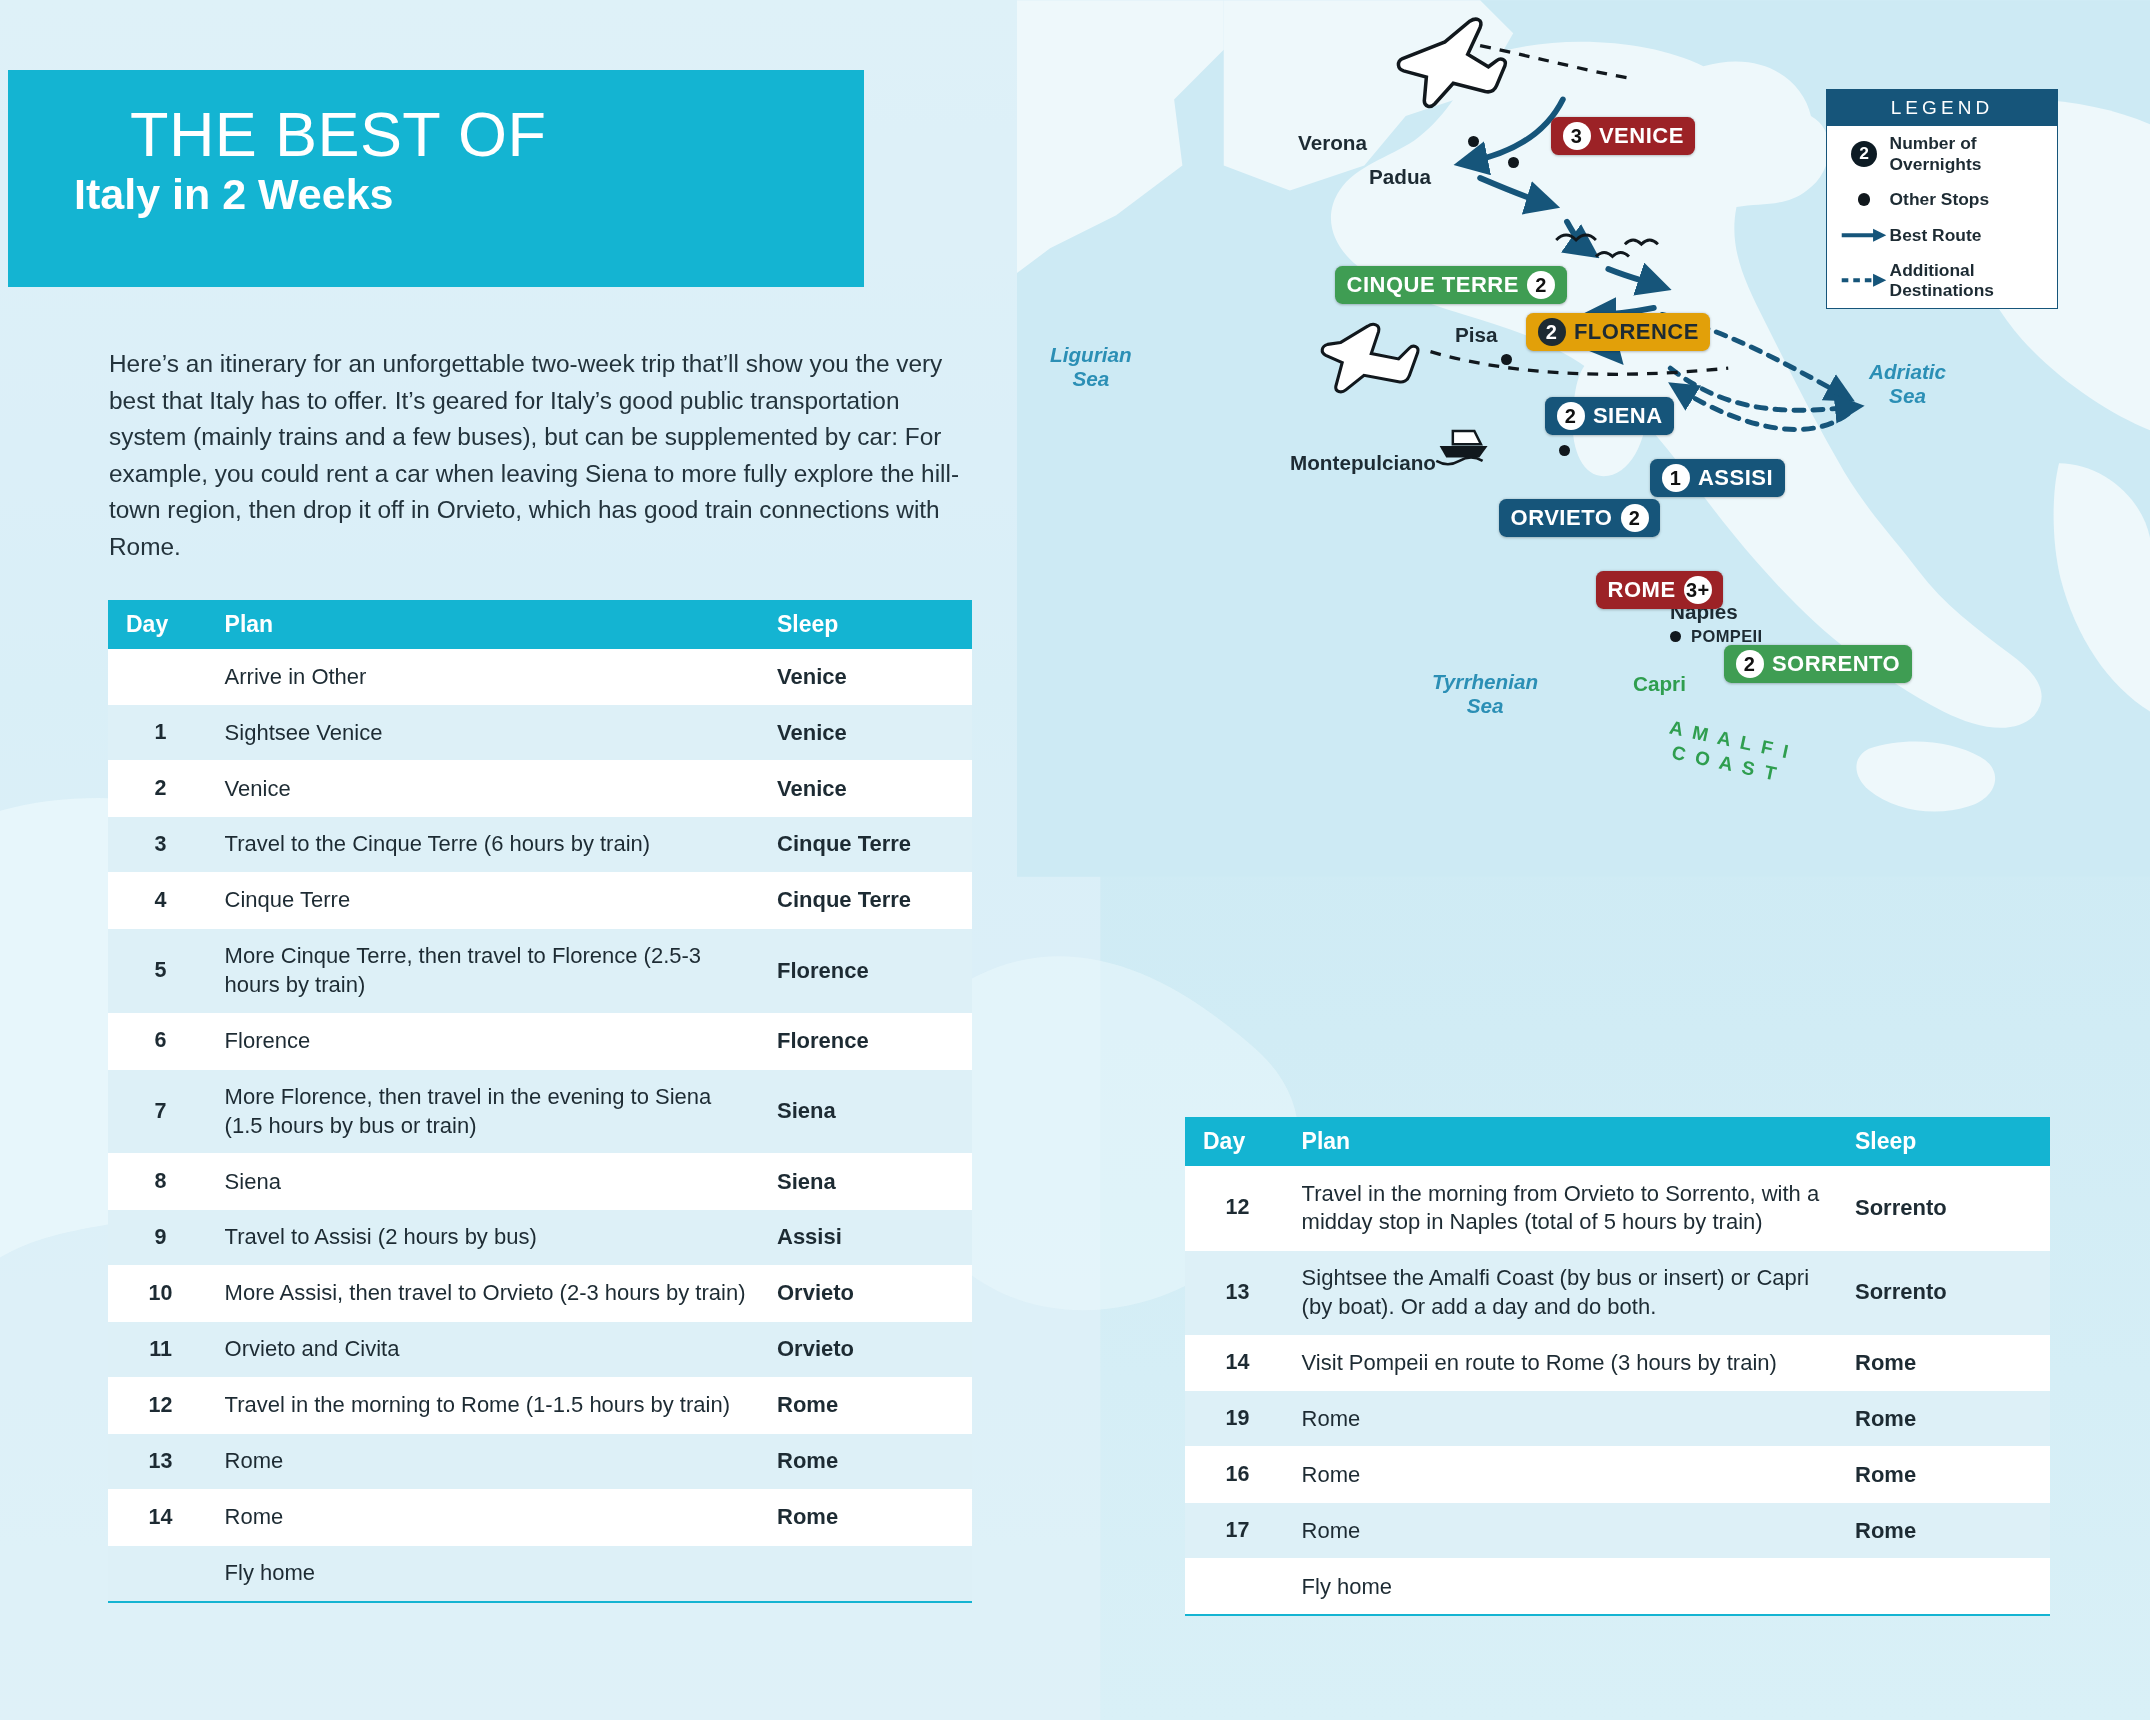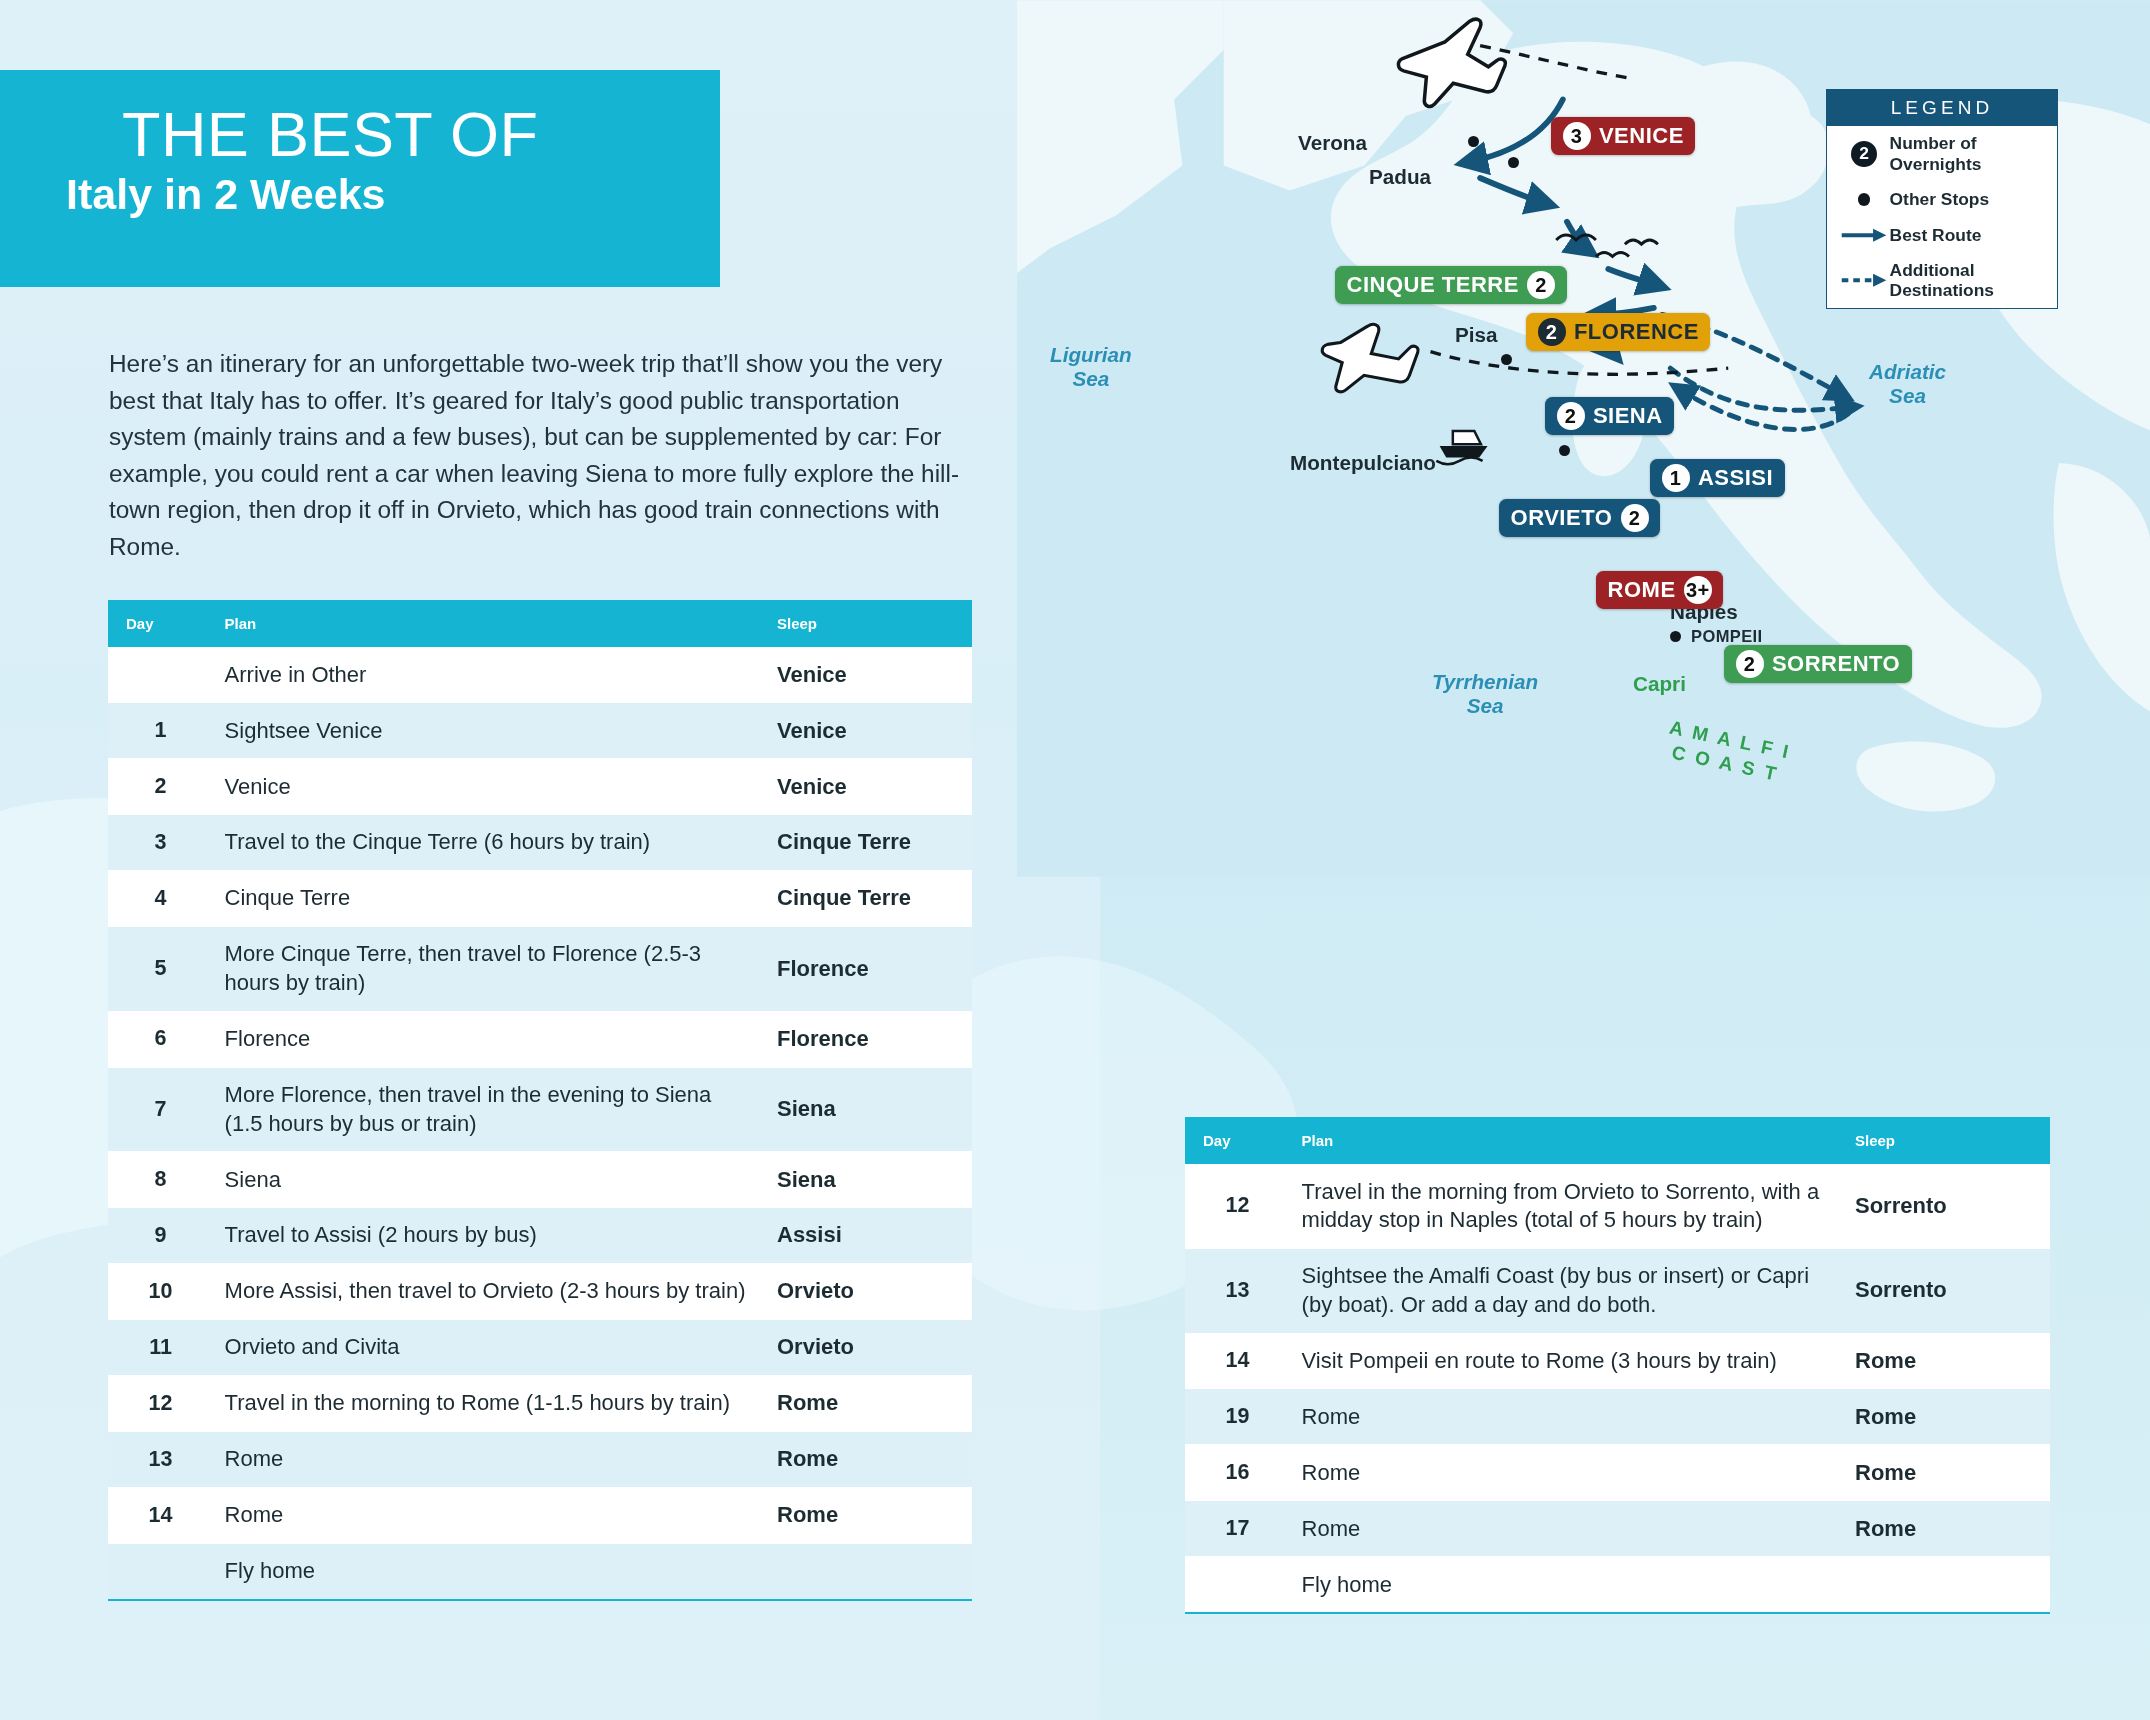--- a/index.html
+++ b/index.html
@@ -22,23 +22,23 @@
   
   .bg-land {
     position: absolute;
     background: #e8f6fa;
     opacity: .85;
   }
 
   
   .title-box {
     position: absolute;
-    left: 0;
+    left: 8px;
     top: 70px;
-    width: 720px;
+    width: 856px;
     height: 217px;
     background: #14b4d2;
   }
   .title-line1 {
     color: #ffffff;
     font-size: 63px;
     font-weight: 300;
     letter-spacing: 0.4px;
     margin: 31px 0 0 122px;
     line-height: 1.05;
@@ -73,21 +73,21 @@
     width: 864px;
   }
   .itin-table.right {
     left: 1185px;
     top: 1117px;
     width: 865px;
   }
   .itin-table thead th {
     background: #14b4d2;
     color: #ffffff;
-    font-size: 15px;
+    font-size: 23px;
     font-weight: 700;
     text-align: left;
     padding: 10.8px 0 11.6px 0;
     height: 25px;
   }
   .itin-table thead th.c-day { padding-left: 18px; width: 87px; }
   .itin-table thead th.c-plan { padding-left: 11.6px; }
   .itin-table thead th.c-sleep { padding-left: 13.2px; width: 195px; }
 
   .itin-table td {

